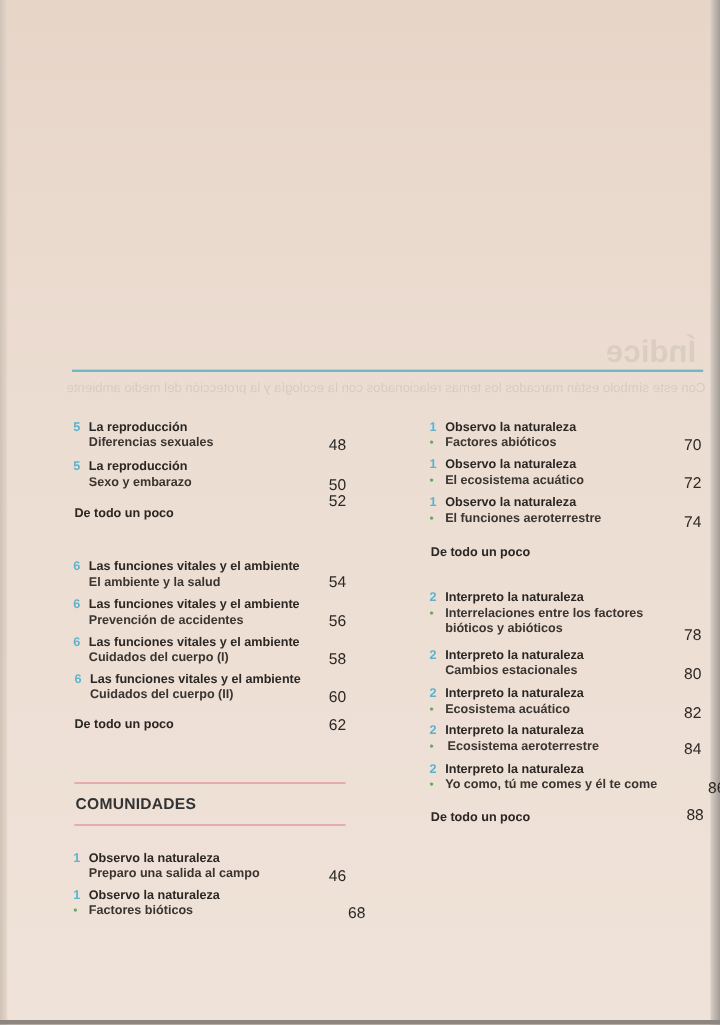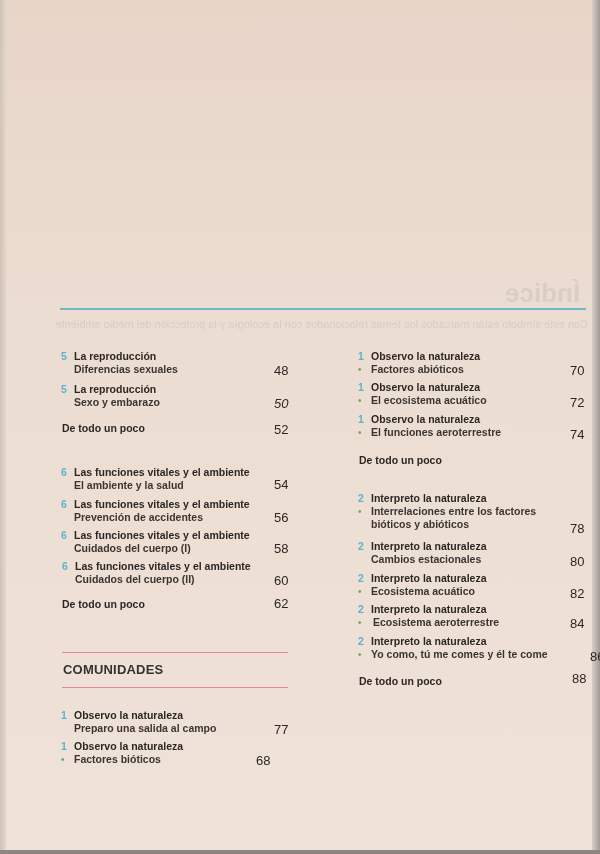--- a/index.html
+++ b/index.html
@@ -42,24 +42,24 @@
   <div class="entry" style="left:61px;top:350px;">
     <div><span class="num">5</span><span class="title">La reproducción</span></div>
     <div><span class="indent"></span><span class="sub">Diferencias sexuales</span></div>
   </div>
   <div class="page" style="left:274px;top:363px;">48</div>
 
   <div class="entry" style="left:61px;top:383px;">
     <div><span class="num">5</span><span class="title">La reproducción</span></div>
     <div><span class="indent"></span><span class="sub">Sexo y embarazo</span></div>
   </div>
-  <div class="page" style="left:274px;top:396px;font-style:italic;">50</div>
+  <div class="page" style="left:274px;top:396px;">50</div>
 
   <div class="summary" style="left:62px;top:422px;">De todo un poco</div>
-  <div class="page" style="left:274px;top:422px;">52</div>
+  <div class="page" style="left:274px;top:410px;">52</div>
 
   <div class="entry" style="left:61px;top:466px;">
     <div><span class="num">6</span><span class="title">Las funciones vitales y el ambiente</span></div>
     <div><span class="indent"></span><span class="sub">El ambiente y la salud</span></div>
   </div>
   <div class="page" style="left:274px;top:477px;">54</div>
 
   <div class="entry" style="left:61px;top:498px;">
     <div><span class="num">6</span><span class="title">Las funciones vitales y el ambiente</span></div>
     <div><span class="indent"></span><span class="sub">Prevención de accidentes</span></div>
@@ -82,27 +82,27 @@
   <div class="page" style="left:274px;top:596px;">62</div>
 
   <div class="rule-pink" style="top:652px;"></div>
   <div class="section-head">COMUNIDADES</div>
   <div class="rule-pink" style="top:687px;"></div>
 
   <div class="entry" style="left:61px;top:709px;">
     <div><span class="num">1</span><span class="title">Observo la naturaleza</span></div>
     <div><span class="indent"></span><span class="sub">Preparo una salida al campo</span></div>
   </div>
-  <div class="page" style="left:274px;top:722px;">77</div>
+  <div class="page" style="left:274px;top:722px;">46</div>
 
   <div class="entry" style="left:61px;top:740px;">
     <div><span class="num">1</span><span class="title">Observo la naturaleza</span></div>
     <div><span class="bullet">•</span><span class="sub">Factores bióticos</span></div>
   </div>
-  <div class="page" style="left:256px;top:753px;">68</div>
+  <div class="page" style="left:290px;top:753px;">68</div>
 </div>
 
 <div>
   <div class="entry" style="left:358px;top:350px;">
     <div><span class="num">1</span><span class="title">Observo la naturaleza</span></div>
     <div><span class="bullet">•</span><span class="sub">Factores abióticos</span></div>
   </div>
   <div class="page" style="left:570px;top:363px;">70</div>
 
   <div class="entry" style="left:358px;top:381px;">

